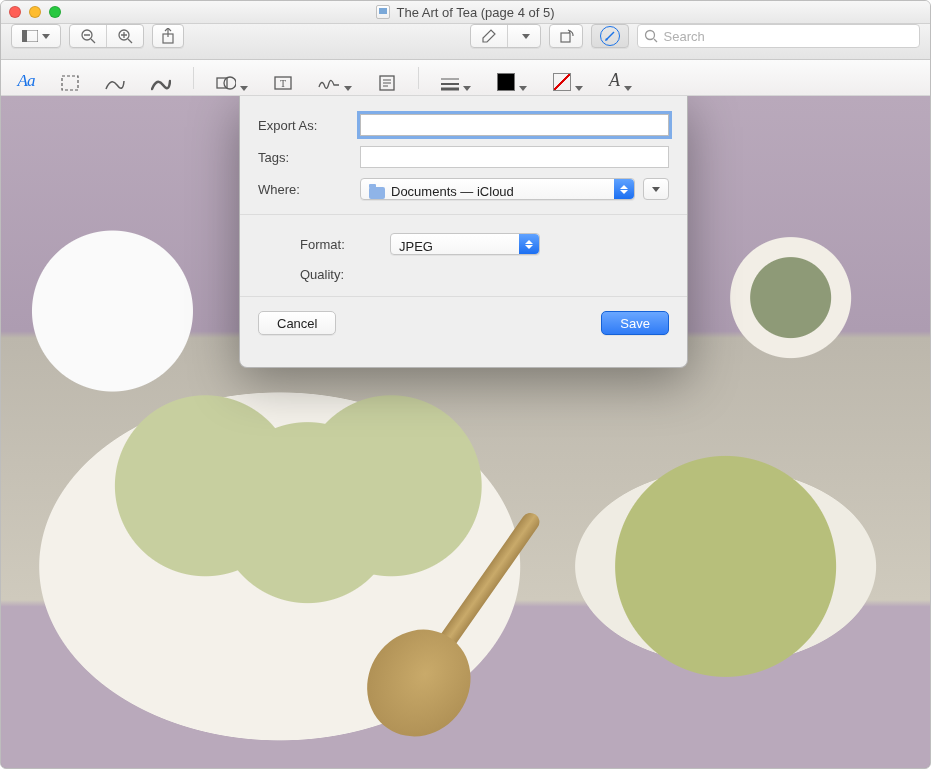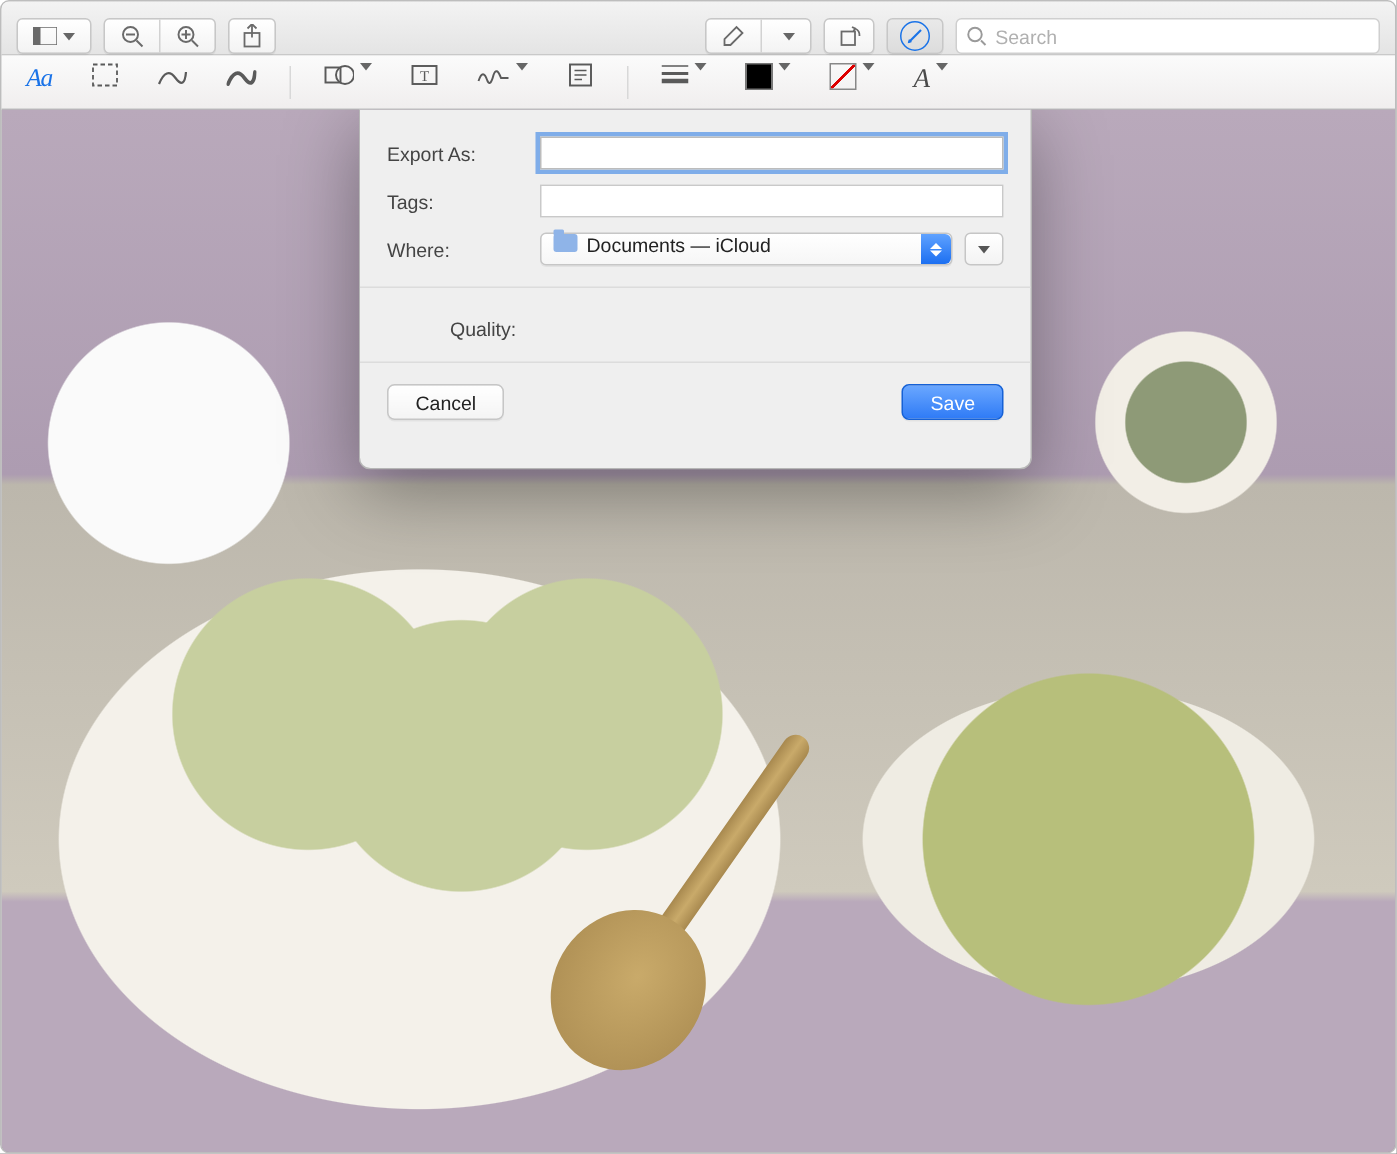--- a/index.html
+++ b/index.html
@@ -38,21 +38,21 @@
   position: absolute; left: 0; right: 0; text-align: center;
   font-size: 13px; color:#4a4a4a; pointer-events:none;
   display:flex; align-items:center; justify-content:center; gap:6px;
 }
 .doc-icon { width:14px; height:14px; background:linear-gradient(#fff,#f0f0f0); border:1px solid #c0c0c0; border-radius:2px; position:relative;}
 .doc-icon:before{content:"";position:absolute;top:2px;left:2px;right:2px;height:6px;background:#7aa8d8;}
 .toolbar1 {
   height: 36px;
   background: linear-gradient(#f3f3f3,#e4e4e4);
   border-bottom: 1px solid #c9c9c9;
-  display: flex; align-items: flex-end; padding: 0 10px; gap: 8px;
+  display: flex; align-items: flex-start; padding: 0 10px; gap: 8px;
 }
 .tb-btn, .tb-seg {
   height: 24px; border: 1px solid #c7c7c7; border-radius: 4px;
   background: linear-gradient(#ffffff,#f3f3f3);
   box-shadow: 0 1px 0 rgba(0,0,0,.05);
   display: inline-flex; align-items:center; justify-content:center;
   padding: 0 8px; color:#5a5a5a;
 }
 .tb-seg { padding:0; }
 .tb-seg .cell { height:100%; display:flex;align-items:center;justify-content:center; padding:0 10px; border-right:1px solid #d2d2d2;}
@@ -62,21 +62,21 @@
   background:#fff; display:flex; align-items:center; padding:0 6px; gap:6px;
   color:#b0b0b0; font-size:13px; min-width:180px;
 }
 .markup-bar {
   height: 36px;
   background: linear-gradient(#fbfbfb,#f0eeee);
   border-bottom: 1px solid #d6d6d6;
   display:flex; align-items:center; padding:0 10px; gap:14px;
 }
 .mk-btn {
-  height:26px; min-width:30px; padding:0 6px; display:inline-flex;align-items:flex-start;justify-content:center;
+  height:26px; min-width:30px; padding:0 6px; display:inline-flex;align-items:flex-end;justify-content:center;
   color:#4c4c4c;
 }
 .mk-sep { width:1px; height:22px; background:#d8d8d8; margin:0 2px; }
 .mk-color { width:18px; height:18px; border:1px solid #777; }
 .mk-color.black { background:#000; }
 .mk-color.strike { background:linear-gradient(to top left, transparent 45%, #d00 46%, #d00 54%, transparent 55%); border:1px solid #888;}
 .content {
   flex:1; position:relative; background:#8f8f8f; overflow:hidden;
 }
 .photo {
@@ -119,21 +119,21 @@
 .text-input.focus {
   border:1px solid #bcbcbc;
   box-shadow: 0 0 0 3px rgba(89,151,231,.75);
 }
 .small-input {
   width:65px; height:22px; border:1px solid #c9c9c9; background:#fff; padding:2px 6px; font-size:13px; outline:none;
 }
 .select {
   position:relative; height:22px; border:1px solid #c6c6c6; border-radius:4px;
   background:linear-gradient(#ffffff,#f6f6f6);
-  display:inline-flex; align-items:flex-start; padding:0 24px 0 8px; font-size:13px; color:#222;
+  display:inline-flex; align-items:flex-end; padding:0 24px 0 8px; font-size:13px; color:#222;
   box-shadow: 0 1px 0 rgba(0,0,0,.05);
 }
 .select .arrows {
   position:absolute; right:0; top:0; bottom:0; width:20px;
   background:linear-gradient(#5fa2ff,#1c6ff1);
   border-top-right-radius:4px; border-bottom-right-radius:4px;
   display:flex; flex-direction:column; align-items:center; justify-content:center; gap:1px;
 }
 .select .arrows:before, .select .arrows:after {
   content:""; width:0;height:0; border-left:4px solid transparent; border-right:4px solid transparent;
@@ -177,20 +177,31 @@
 .aa-icon { color:#1a73e8; font-family:Georgia,serif; font-size:17px; font-style:italic; letter-spacing:-1px;}
 .chev-dn{width:0;height:0;border-left:4px solid transparent;border-right:4px solid transparent;border-top:5px solid #666;display:inline-block;margin-left:4px;}
 .toolbar-spacer{flex:1;}
 .pencircle{width:20px;height:20px;border:1.5px solid #1a73e8;border-radius:50%;display:flex;align-items:center;justify-content:center;}
 </style>
 </head>
 <body>
 
 <div class="window">
 
+  <div class="titlebar">
+    <div class="traffic">
+      <div class="dot red"></div>
+      <div class="dot yel"></div>
+      <div class="dot grn"></div>
+    </div>
+    <div class="title-center">
+      <span class="doc-icon"></span>
+      <span>The Art of Tea (page 4 of 5)</span>
+    </div>
+  </div>
 
   <div class="toolbar1">
     <div class="tb-seg">
       <div class="cell">
           <span class="ico">
             <svg width="16" height="12">
               <rect x="0" y="0" width="16" height="12" fill="none" stroke="#6a6a6a"></rect>
               <rect x="0" y="0" width="5" height="12" fill="#6a6a6a"></rect>
             </svg>
           </span>
@@ -382,20 +393,27 @@
               <span class="folder-icon"></span>
               <span>Documents — iCloud</span>
               <span class="arrows"></span>
             </div>
             <div class="expand-btn"></div>
           </div>
         </div>
       </div>
 
       <div class="dlg-section" style="padding-left:60px;padding-right:50px;">
+        <div class="row">
+          <label class="left" style="width:90px">Format:</label>
+          <div class="select" style="width:150px">
+            <span>JPEG</span>
+            <span class="arrows"></span>
+          </div>
+        </div>
         <div class="row" style="align-items:flex-start;">
           <label class="left" style="width:90px;padding-top:2px">Quality:</label>
         </div>
       </div>
 
       <div class="dlg-section last">
         <button class="btn">Cancel</button>
         <button class="btn primary">Save</button>
       </div>
 

